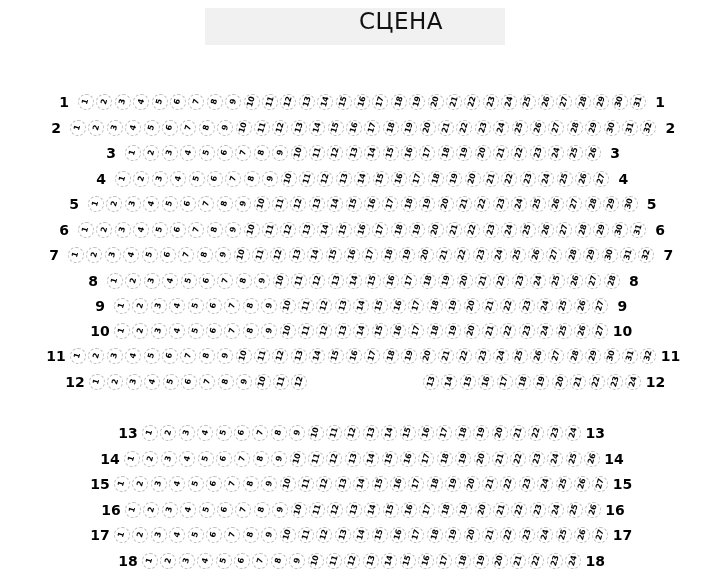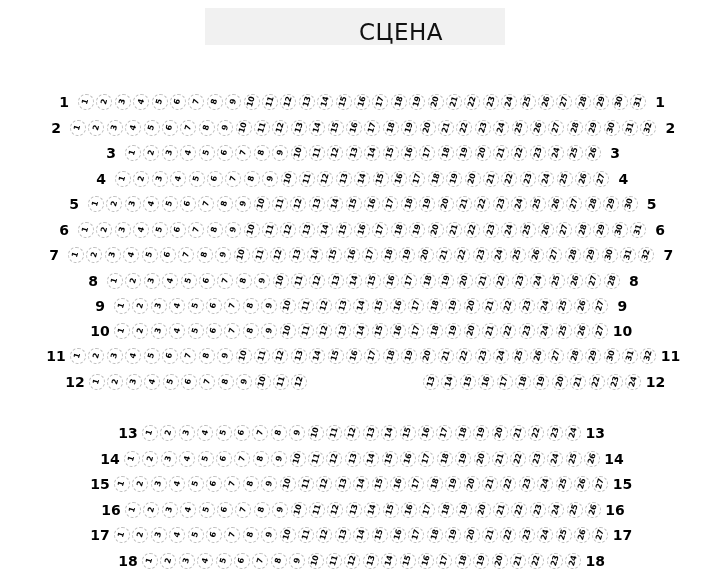--- a/index.html
+++ b/index.html
@@ -9,21 +9,21 @@
     background:#ffffff;
     font-family:"DejaVu Sans","Liberation Sans",sans-serif;
     overflow:hidden;
   }
   .stage{
     position:absolute;
     left:205px;top:8px;width:300px;height:37px;
     background:#f1f1f1;
     box-sizing:border-box;
     padding-left:92px;
-    display:flex;align-items:flex-end;justify-content:center;
+    display:flex;align-items:flex-start;justify-content:center;
   }
   .stage-label{
     font-size:23px;
     color:#111111;
     letter-spacing:0.5px;
   }
   .row-label{
     position:absolute;
     transform:translate(-50%,-50%);
     font-size:14px;

